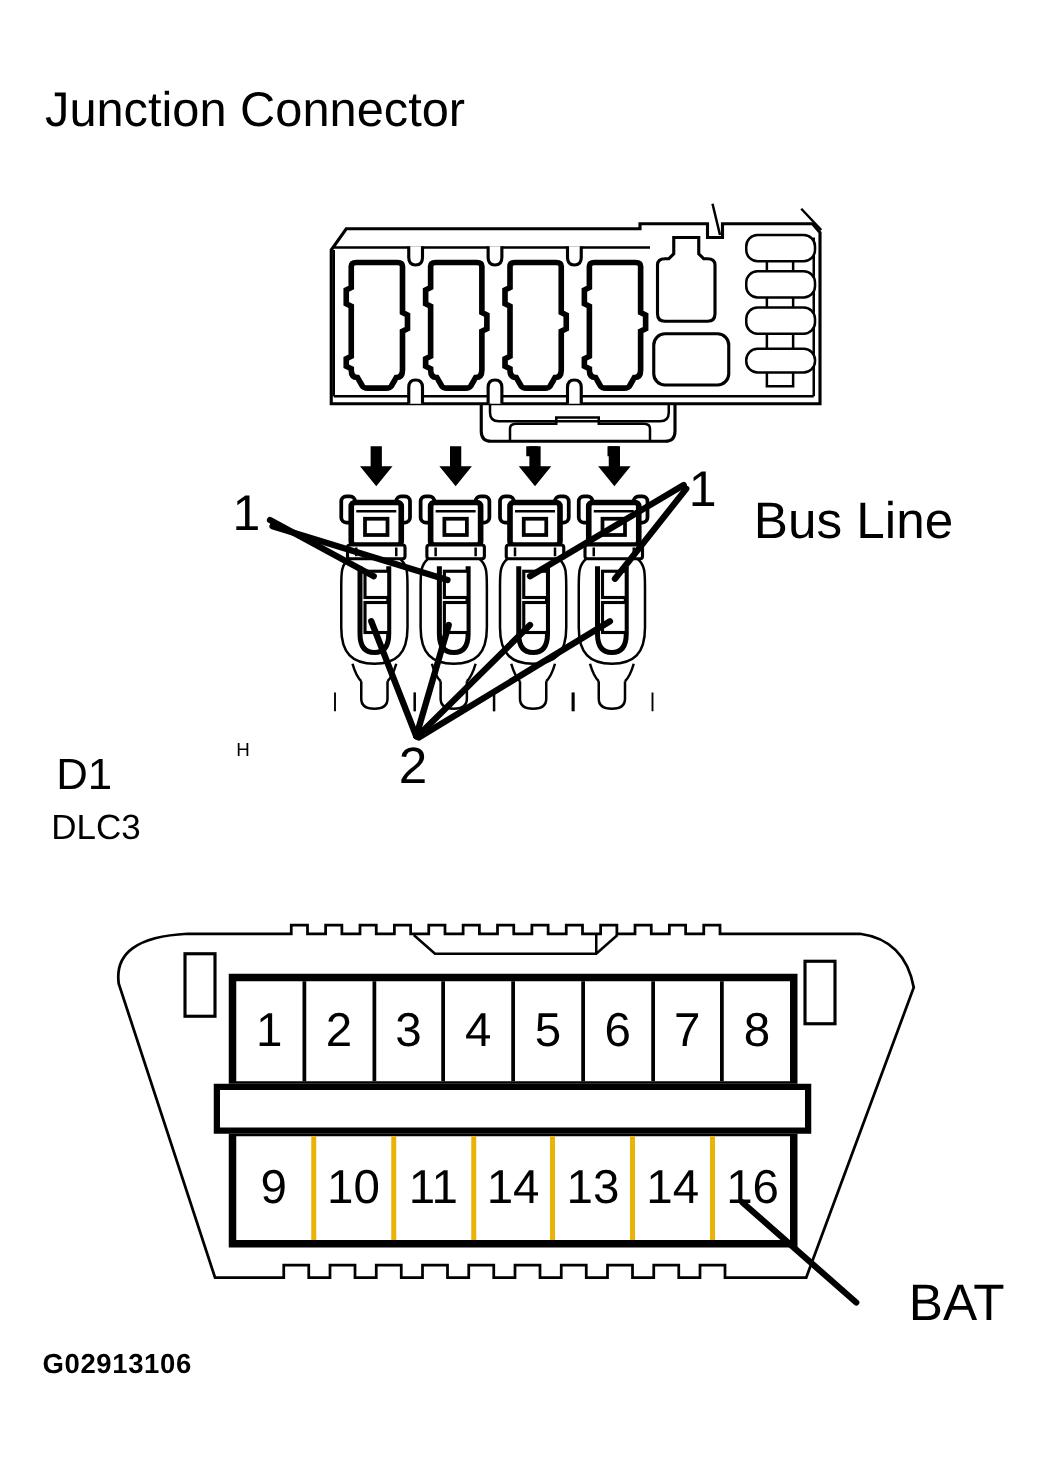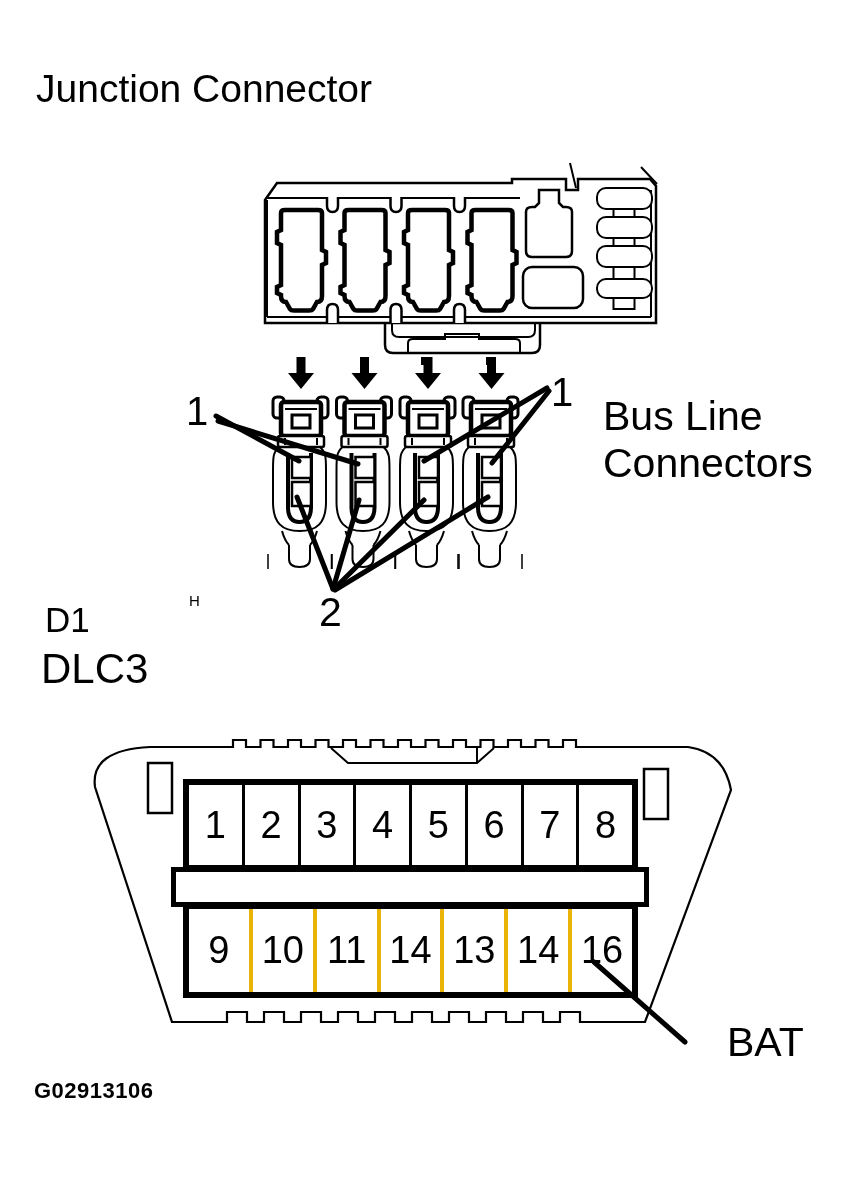--- a/index.html
+++ b/index.html
@@ -10,21 +10,21 @@
   #art{position:absolute;left:0;top:0;z-index:0;}
   .lbl{position:absolute;white-space:nowrap;color:#000;line-height:1;z-index:2;}
   .title{left:36px;top:69px;font-size:39px;}
   .callout1-left{left:186px;top:391px;font-size:40px;}
   .callout1-right{left:551px;top:372px;font-size:40px;}
   .callout2{left:319px;top:592px;font-size:41px;}
   .busline1{left:603px;top:396px;font-size:41px;}
   .busline2{left:603px;top:443px;font-size:41px;}
   .straymark{left:189px;top:593px;font-size:15px;font-weight:400;}
   .d1{left:45px;top:602px;font-size:35px;}
-  .dlc3{left:41px;top:648px;font-size:42px;text-align:right;}
+  .dlc3{left:41px;top:648px;font-size:28px;text-align:right;}
   .bat{left:727px;top:1022px;font-size:41px;}
   .figid{left:34px;top:1080px;font-size:22px;font-weight:bold;letter-spacing:0.5px;}
 
   
   .pinrow{
     position:absolute;left:183px;width:455px;display:flex;
     border:6px solid #000;box-sizing:border-box;background:transparent;z-index:1;
   }
   .pinrow-top{top:779px;height:92px;}
   .pinrow-bottom{top:903px;height:95px;}
@@ -180,21 +180,20 @@
     </g>
   </svg>
 
   <div class="lbl title">Junction Connector</div>
 
   <div class="lbl callout1-left">1</div>
   <div class="lbl callout1-right">1</div>
   <div class="lbl callout2">2</div>
 
   <div class="lbl busline1">Bus Line</div>
-  <div class="lbl busline2">Connectors</div>
 
   <div class="lbl straymark">H</div>
 
   <div class="lbl d1">D1</div>
   <div class="lbl dlc3">DLC3</div>
 
   <div class="pinrow pinrow-top">
     <div class="pincell">1</div>
     <div class="pincell">2</div>
     <div class="pincell">3</div>

